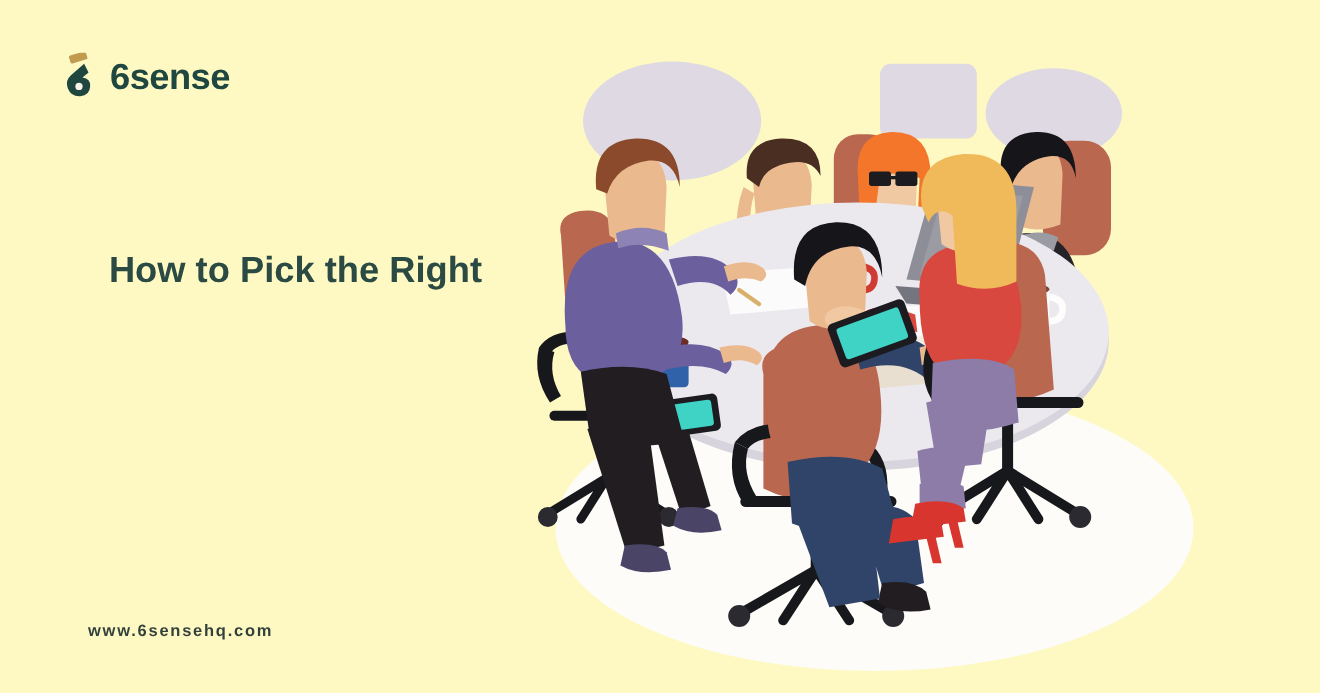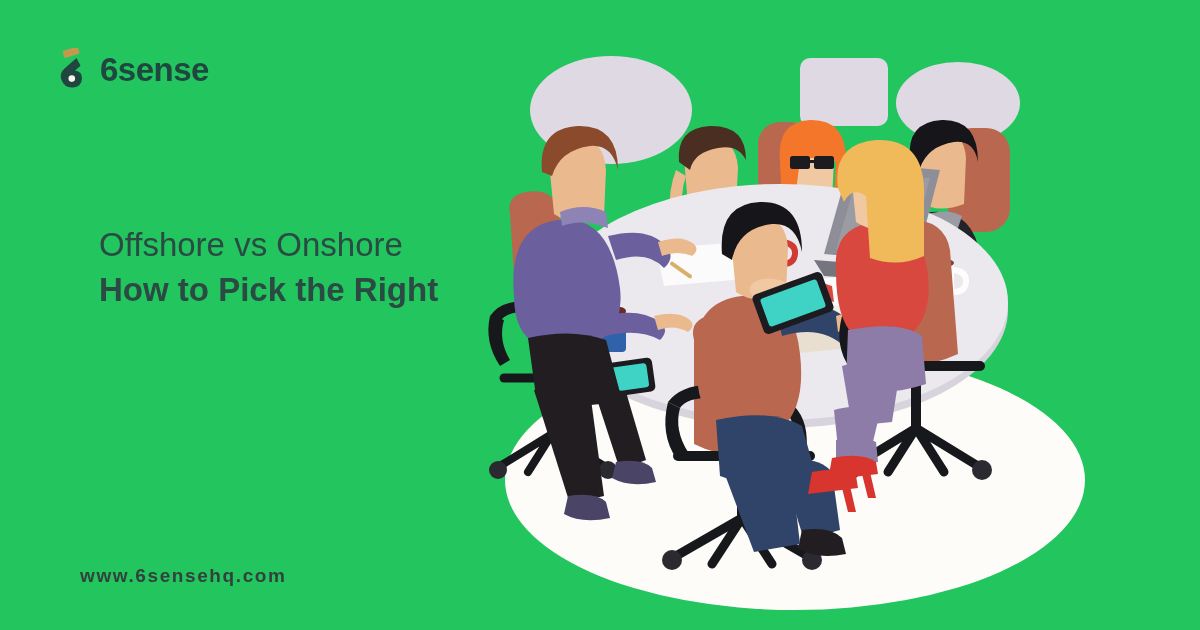--- a/index.html
+++ b/index.html
@@ -8,21 +8,21 @@
   body {
     background:#f9f5ec;
     font-family:"Liberation Sans", sans-serif;
     overflow:hidden;
     position:relative;
   }
   .banner {
     position:relative;
     width:1200px;
     height:630px;
-    background:#22c55e;
+    background:#fef9c3;
     overflow:hidden;
   }
 
   
   .brand {
     position:absolute;
     left:56px; top:48px;
     display:flex; align-items:center; gap:10px;
   }
   .brand-mark { width:34px; height:42px; display:block; }
@@ -46,21 +46,21 @@
     color:#2a4a43;
     white-space:nowrap;
   }
   .headline-line.light { font-weight:normal; }
   .headline-line.bold  { font-weight:bold; }
 
   
   .site-url {
     position:absolute;
     left:80px; top:565px;
-    font-size:19px;
+    font-size:15px;
     font-weight:bold;
     letter-spacing:1.6px;
     color:#33413c;
   }
 
   
   .illustration {
     position:absolute;
     left:480px; top:10px;
     width:620px; height:610px;
@@ -75,21 +75,20 @@
   <div class="brand">
     <svg class="brand-mark" viewBox="0 0 34 42">
       <rect x="7" y="0.5" width="16" height="7.5" rx="1.6" fill="#c19a4e" transform="rotate(-17 15 4)"></rect>
       <path d="M20.5 10 L8.5 20.5 Q3 25.5 5.5 32 Q8.5 40 17 39.5 Q25.5 39 26 30.5 Q26.4 23.5 19 22.5 L24.5 17.8 Z" fill="#1f4740"></path>
       <circle cx="15.8" cy="30.6" r="3.3" fill="#f9f5ec"></circle>
     </svg>
     <span class="brand-name">6sense</span>
   </div>
 
   <div class="headline">
-    <div class="headline-line light">Offshore vs Onshore</div>
     <div class="headline-line bold">How to Pick the Right</div>
   </div>
 
   <div class="site-url">www.6sensehq.com</div>
 
   <div class="illustration">
     <svg viewBox="0 0 620 610" xmlns="http://www.w3.org/2000/svg">
 
       <ellipse cx="315" cy="470" rx="290" ry="130" fill="#fdfcf8"></ellipse>
 

